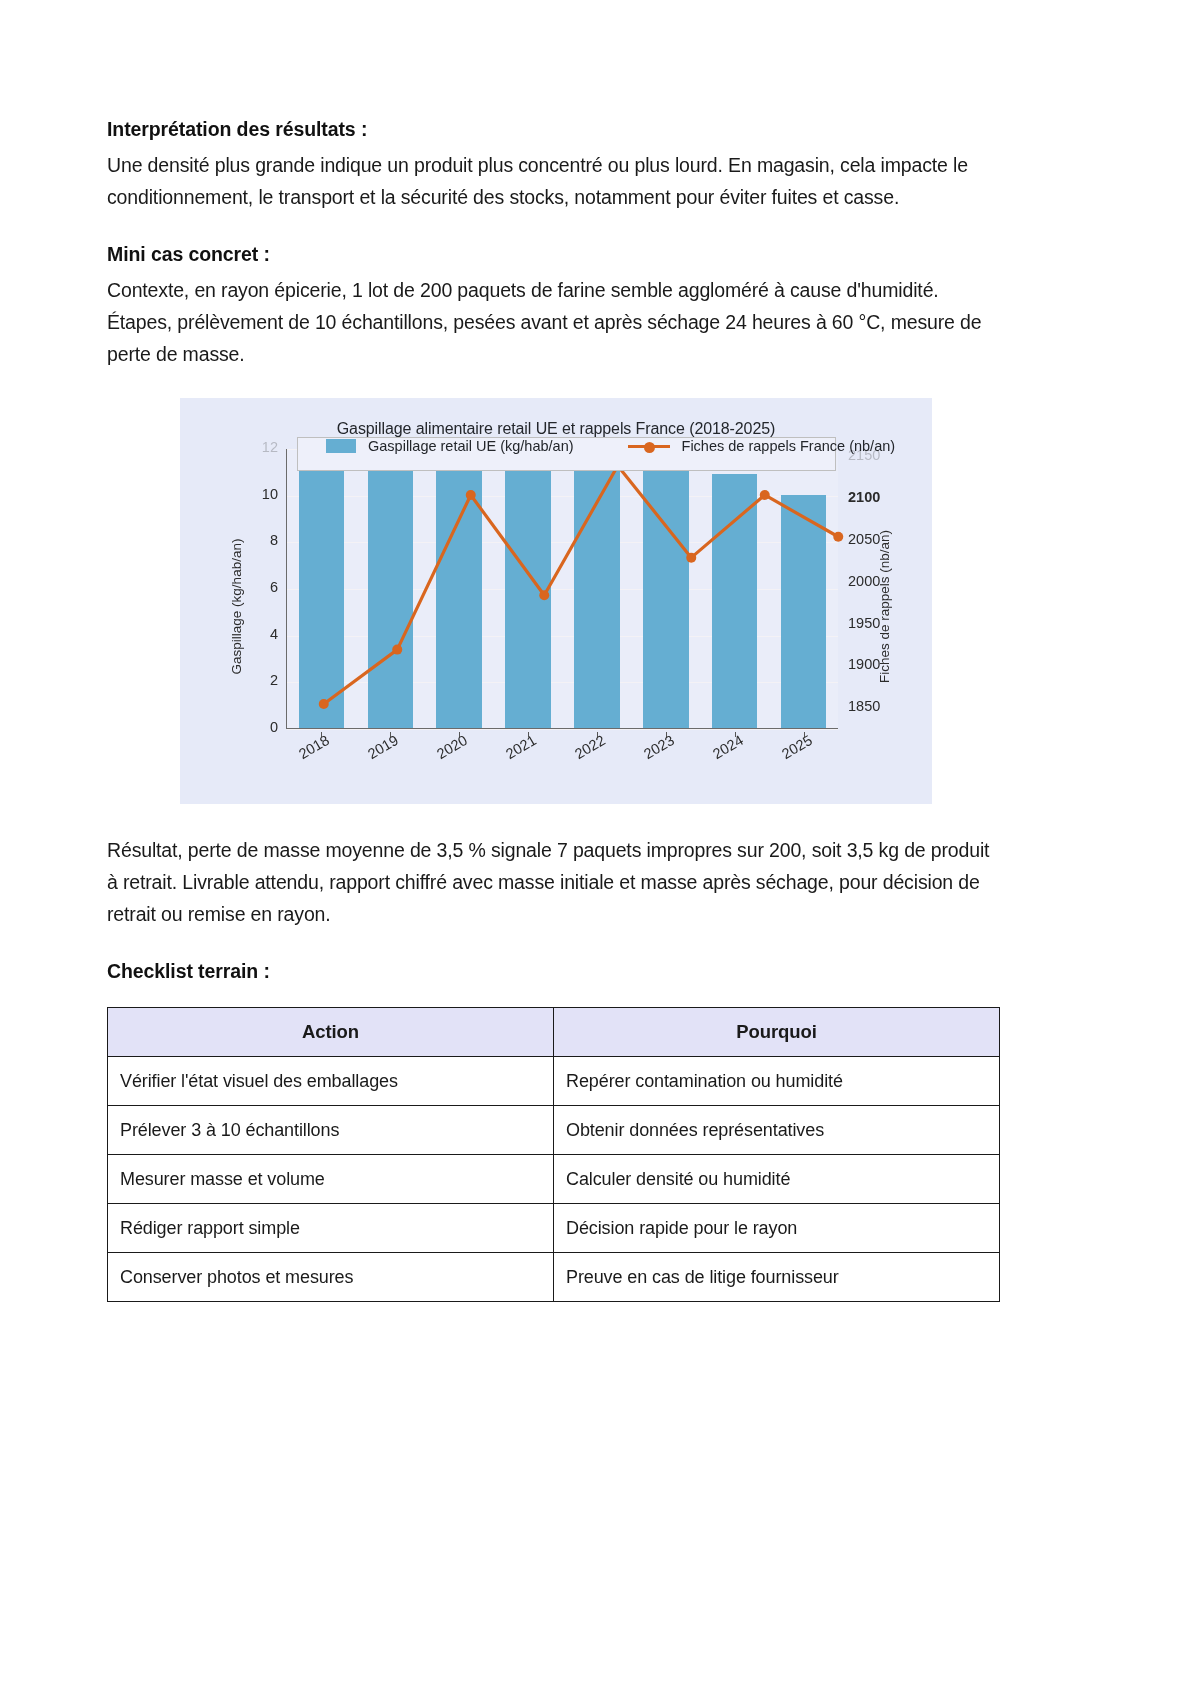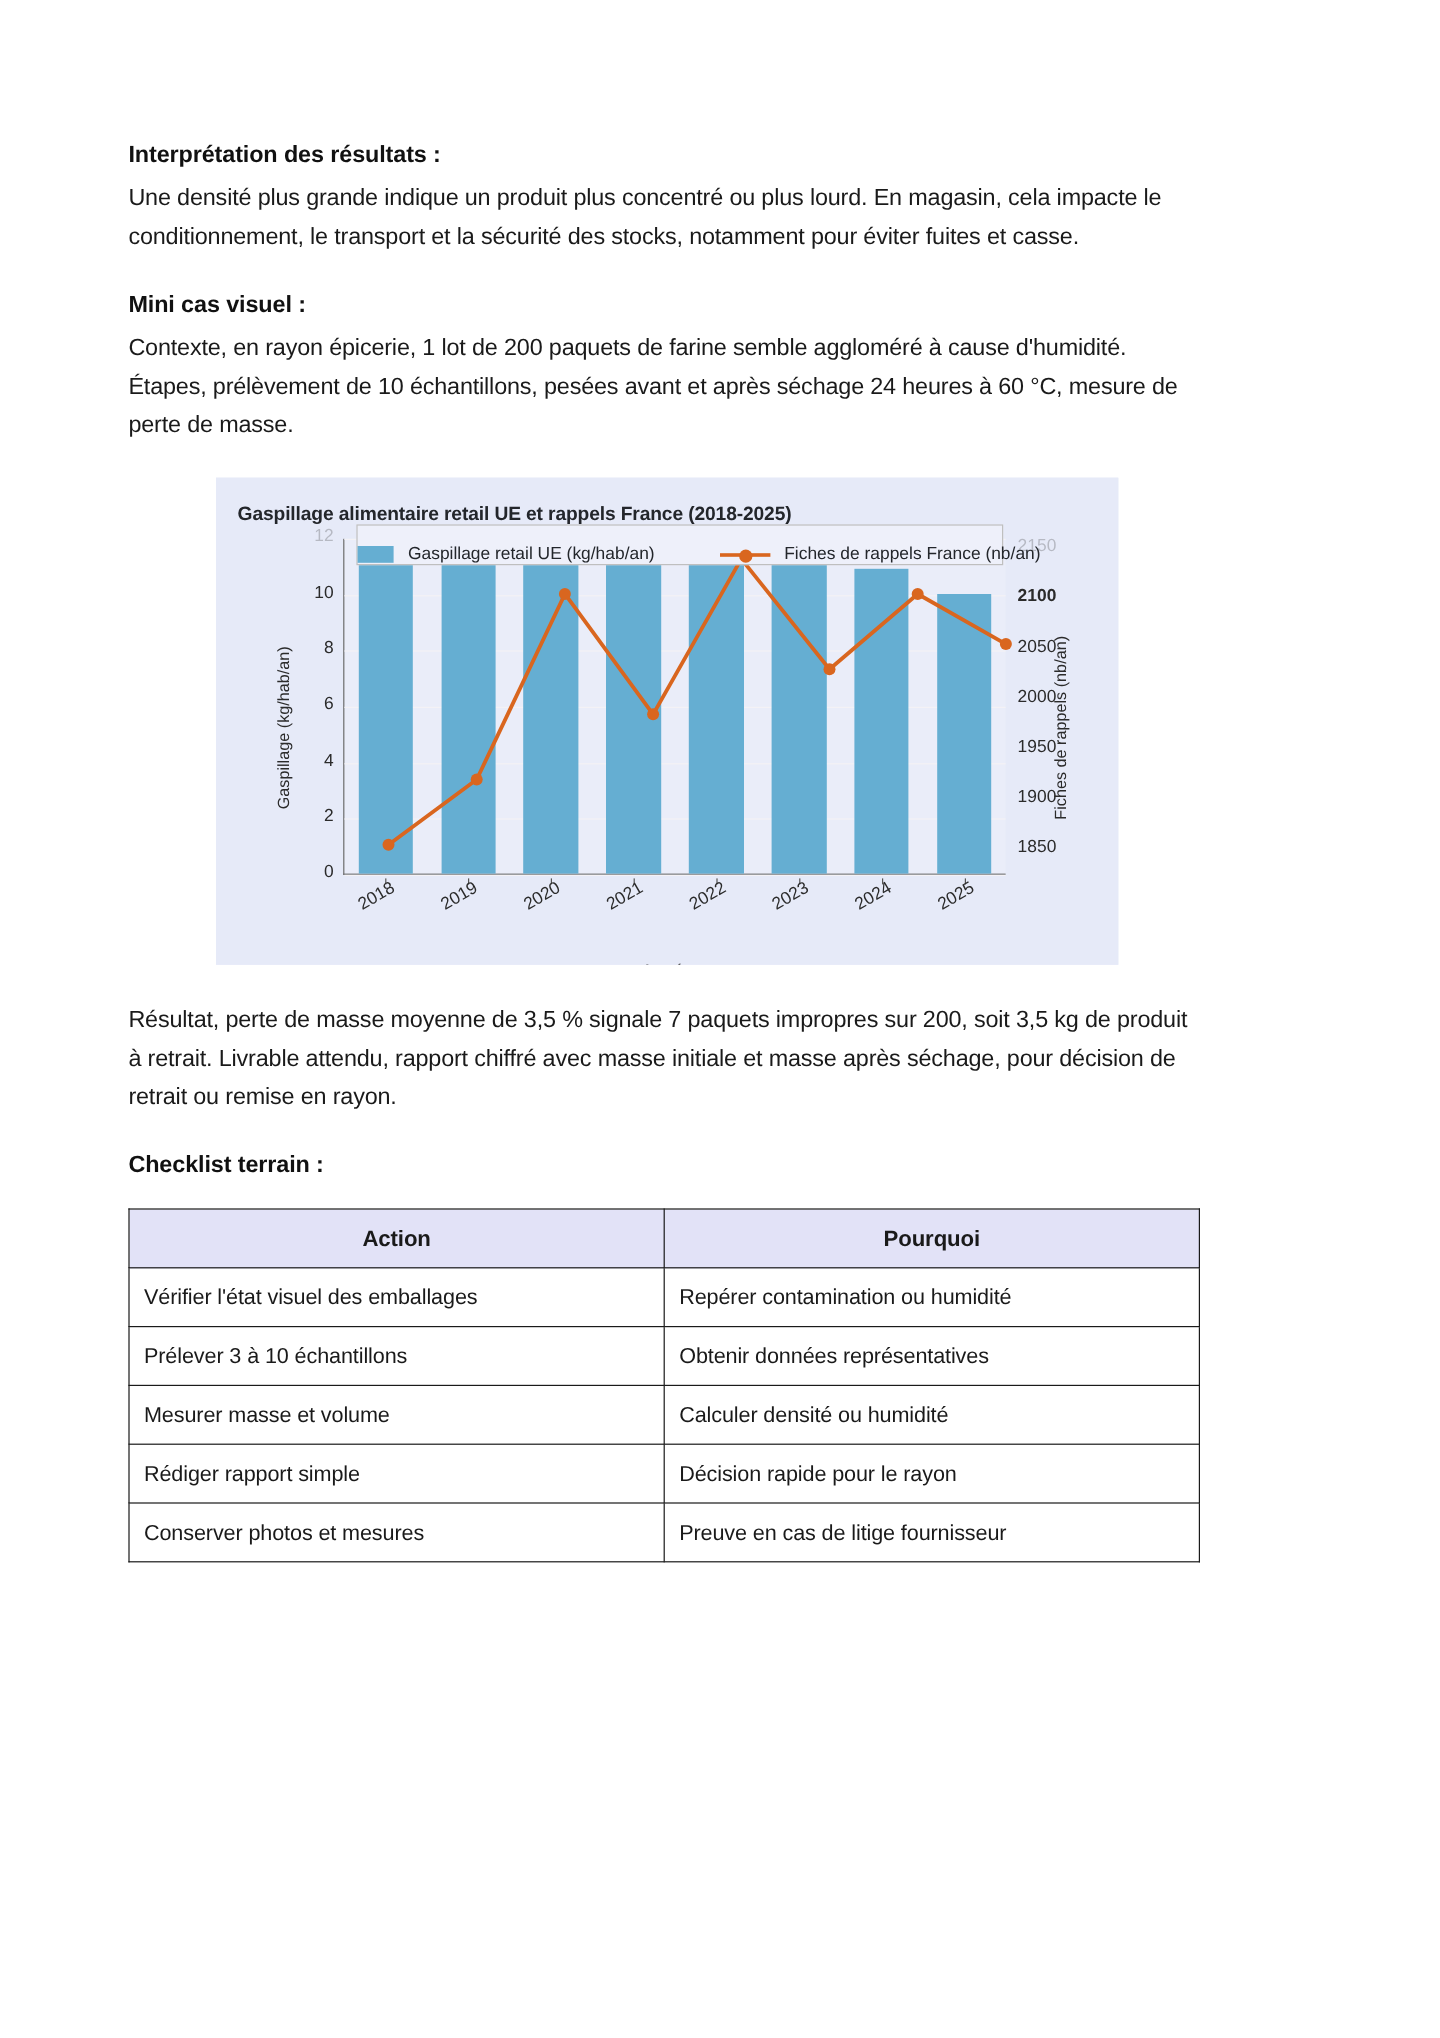--- a/index.html
+++ b/index.html
@@ -46,22 +46,22 @@
     border-radius:0 0 0 6px;
     opacity:.95;
   }
   .banner-icon svg { position:absolute; left:5px; top:0px; }
   .banner-title {
     color:#ffffff; font-size:28px; font-weight:bold; letter-spacing:-0.3px;
   }
 
   .chart-body { padding:22px 18px 20px 18px; background:#e6eaf8; position:relative; }
   .chart-title {
-    font-size:16px; color:#23262b;
-    margin:0 0 11px 0; letter-spacing:-0.1px;font-weight:bold;
+    text-align:center; font-size:16px; color:#23262b;
+    margin:0 0 11px 0; letter-spacing:-0.1px;
   }
 
   .plot-wrap { position:relative; height:335px; }
 
   .ylabel-left, .ylabel-right {
     position:absolute; font-size:13.5px; color:#2b2b2b;
     white-space:nowrap; transform-origin:center;
   }
   .ylabel-left { left:-62px; top:150px; transform:rotate(-90deg); width:200px; text-align:center; }
   .ylabel-right { right:-70px; top:150px; transform:rotate(-90deg); width:200px; text-align:center; }
@@ -103,22 +103,22 @@
   }
   .xtick-mark { position:absolute; top:-1px; left:50%; width:1px; height:5px; background:#555; }
   .xaxis-title {
     position:absolute; left:0; right:0; top:352px; text-align:center;
     font-size:15px; color:#2b2b2b;
   }
 
   .legend {
     position:absolute; left:10px; right:2px; top:-12px;
     border:1px solid #bfbfbf; background:#eef0fa;
-    height:34px; display:flex; align-items:flex-end; gap:0px;
-    padding:0 0; z-index:5;
+    height:34px; display:flex; align-items:flex-start; gap:0px;
+    padding:0 28px; z-index:5;
   }
   .legend-item { display:flex; align-items:center; gap:12px; }
   .legend-item.first { margin-right:54px; }
   .legend-swatch { width:30px; height:14px; background:#65aed2; }
   .legend-line { width:42px; height:14px; position:relative; }
   .legend-line .l { position:absolute; top:6px; left:0; width:42px; height:3px; background:#d9661f; }
   .legend-line .d { position:absolute; top:2.5px; left:16px; width:11px; height:11px; border-radius:50%; background:#d9661f; }
   .legend-text { font-size:14.5px; color:#23262b; white-space:nowrap; }
 
   
@@ -141,21 +141,21 @@
 </head>
 <body>
 
 <div class="page">
 
   <h2 class="h-bold">Interprétation des résultats :</h2>
   <p class="para">Une densité plus grande indique un produit plus concentré ou plus lourd. En magasin, cela impacte le conditionnement, le transport et la sécurité des stocks, notamment pour éviter fuites et casse.</p>
 
   <div class="block-gap"></div>
 
-  <h2 class="h-bold">Mini cas visuel :</h2>
+  <h2 class="h-bold">Mini cas concret :</h2>
   <p class="para">Contexte, en rayon épicerie, 1 lot de 200 paquets de farine semble aggloméré à cause d'humidité. Étapes, prélèvement de 10 échantillons, pesées avant et après séchage 24 heures à 60 °C, mesure de perte de masse.</p>
 
   <div class="chart-card">
 
     <div class="chart-body">
       <div class="chart-title">Gaspillage alimentaire retail UE et rappels France (2018-2025)</div>
 
       <div class="plot-wrap">
 
         <div class="ylabel-left">Gaspillage (kg/hab/an)</div>

